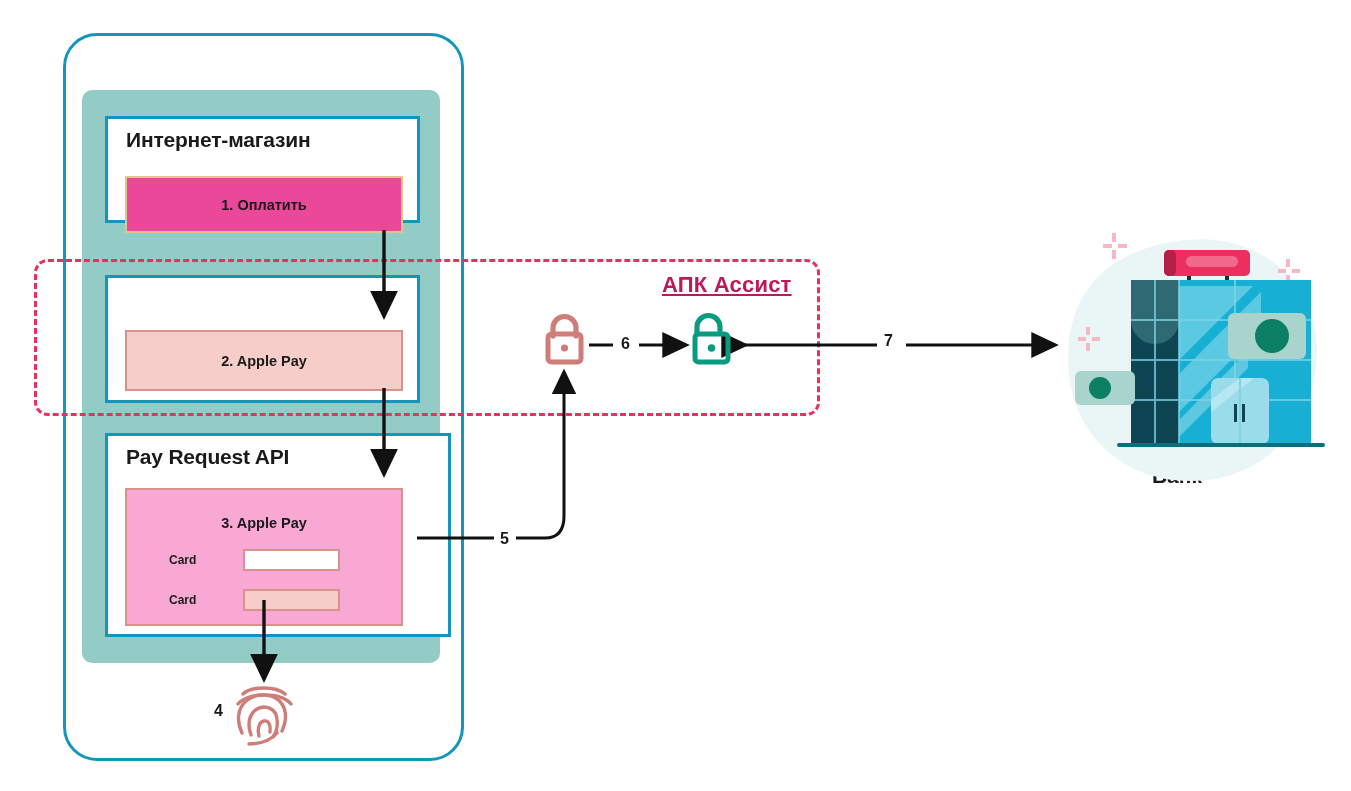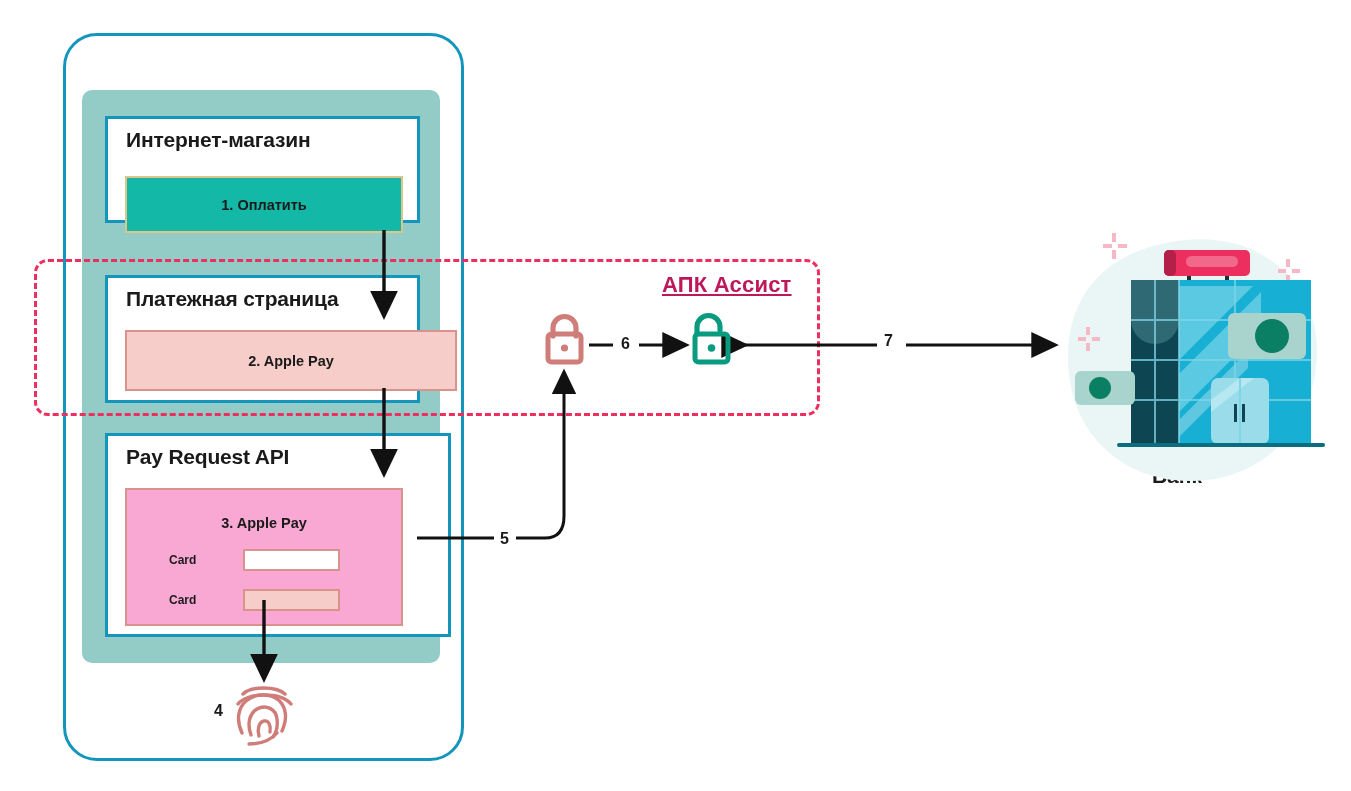--- a/index.html
+++ b/index.html
@@ -13,22 +13,22 @@
   #phone-screen{left:82px;top:90px;width:358px;height:573px;background:#93ccc6;border-radius:10px;}
 
   .panel{background:#fff;border:3px solid #1495bb;box-sizing:border-box;}
   #panel-shop{left:105px;top:116px;width:315px;height:107px;}
   #panel-paypage{left:105px;top:275px;width:315px;height:128px;}
   #panel-payapi{left:105px;top:433px;width:346px;height:204px;}
 
   .panel-title{position:absolute;left:18px;top:9px;font-size:21px;font-weight:bold;color:#1a1a1a;letter-spacing:-.2px;white-space:nowrap;}
 
   .chip{position:absolute;box-sizing:border-box;display:flex;align-items:center;justify-content:center;font-size:14.5px;font-weight:bold;color:#1a1a1a;}
-  #chip-pay{left:17px;top:57px;width:278px;height:57px;background:#14b8a6;border:2px solid #e0c58a;}
-  #chip-applepay{left:17px;top:52px;width:332px;height:61px;background:#f6cdc9;border:2px solid #d9938c;}
+  #chip-pay{left:17px;top:57px;width:278px;height:57px;background:#ec4899;border:2px solid #e0c58a;}
+  #chip-applepay{left:17px;top:52px;width:278px;height:61px;background:#f6cdc9;border:2px solid #d9938c;}
 
   #api-inner{position:absolute;left:17px;top:52px;width:278px;height:138px;background:#f9a8d4;border:2px solid #d9938c;box-sizing:border-box;}
   #api-inner-title{position:absolute;left:0;top:25px;width:100%;text-align:center;font-size:14.5px;font-weight:bold;color:#1a1a1a;}
   .card-row{position:absolute;left:42px;display:flex;align-items:center;gap:18px;}
   #card-row-1{top:59px;}
   #card-row-2{top:99px;}
   .card-label{font-size:12px;font-weight:bold;color:#1a1a1a;width:56px;}
   .card-input{width:97px;height:22px;border:2px solid #d9938c;box-sizing:border-box;background:#fff;}
   .card-input.filled{background:#f6cdc9;}
 
@@ -59,21 +59,20 @@
 
   <div class="abs" id="assist-region"></div>
   <div class="abs" id="assist-label">АПК Ассист</div>
 
   <div class="abs panel" id="panel-shop">
     <div class="panel-title">Интернет-магазин</div>
     <div class="chip" id="chip-pay">1. Оплатить</div>
   </div>
 
   <div class="abs panel" id="panel-paypage">
-    <div class="panel-title">Платежная страница</div>
     <div class="chip" id="chip-applepay">2. Apple Pay</div>
   </div>
 
   <div class="abs panel" id="panel-payapi">
     <div class="panel-title">Pay Request API</div>
     <div id="api-inner">
       <div id="api-inner-title">3. Apple Pay</div>
       <div class="card-row" id="card-row-1">
         <span class="card-label">Card</span>
         <span class="card-input"></span>

